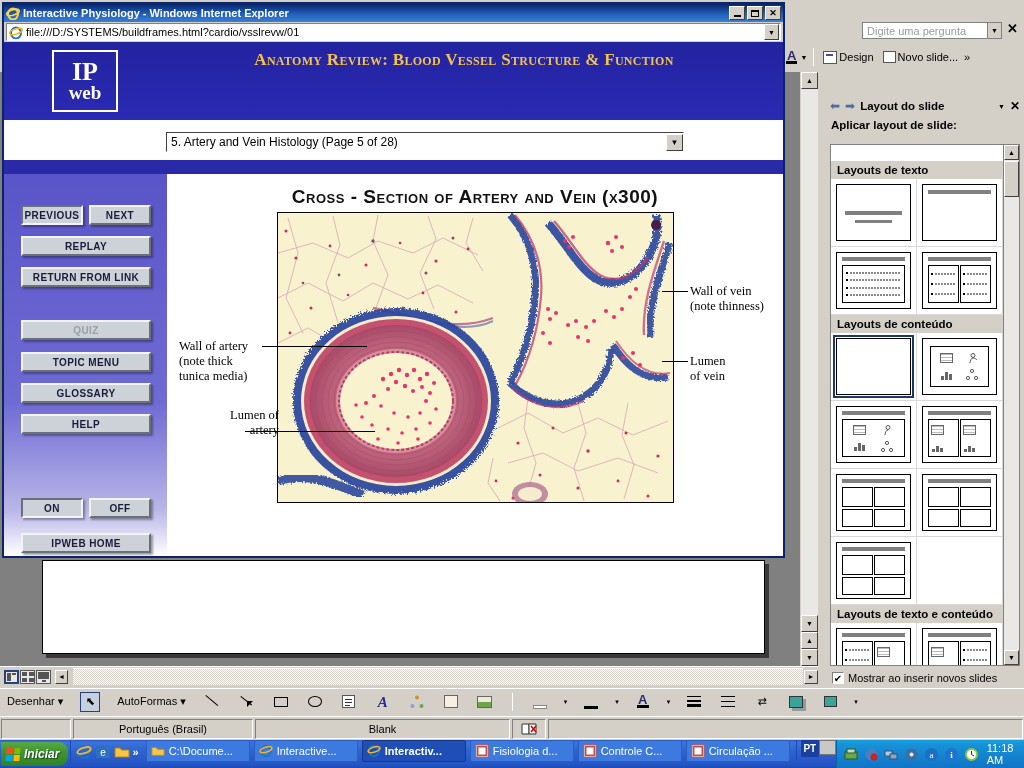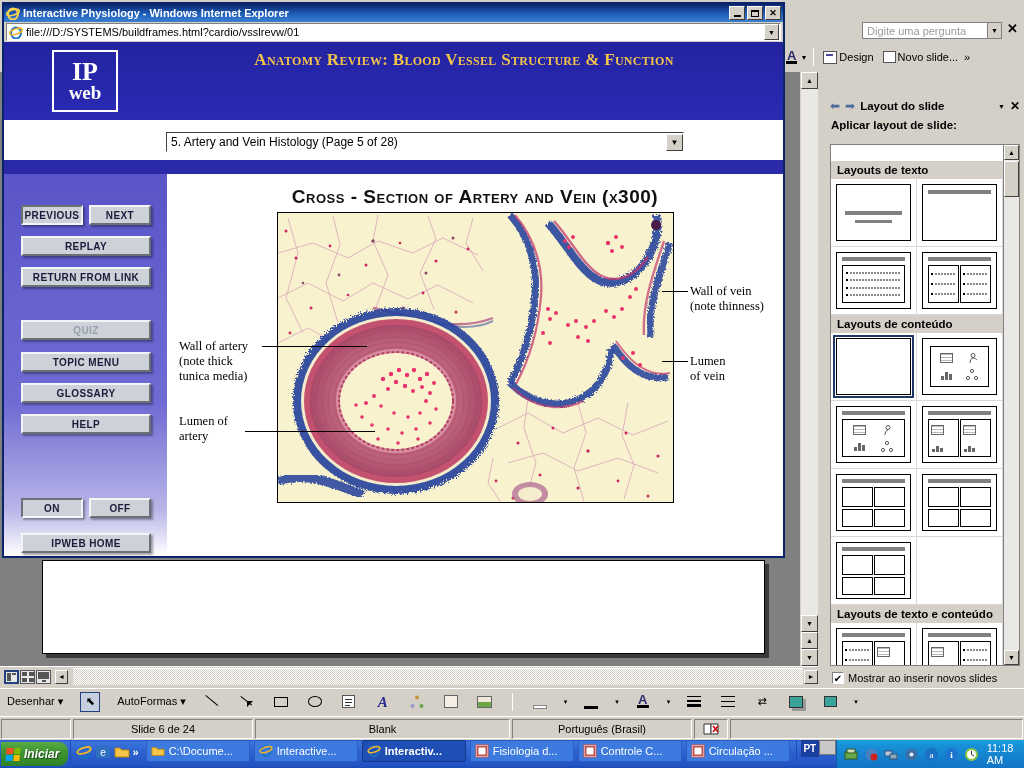--- a/index.html
+++ b/index.html
@@ -370,23 +370,22 @@
           <span class="shadow-ico"></span>
         </span>
       <span class="draw-btn">
           <span class="threed-ico"></span>
         </span>
       <span class="mini-caret">▾</span>
     </div>
 
     <div class="ppt-status">
       <span class="st-cell" style="width:70px"></span>
-      <span class="st-cell" style="width:180px">Slide 6 de 24</span>
+      <span class="st-cell" style="width:180px">Português (Brasil)</span>
       <span class="st-cell" style="width:255px">Blank</span>
-      <span class="st-cell" style="width:180px">Português (Brasil)</span>
       <span class="st-cell" style="width:34px">
         <svg width="17" height="14" viewBox="0 0 17 14">
             <path d="M1 2h7v10H1z" fill="#fff" stroke="#333"></path>
             <path d="M8 2h7v10H8z" fill="#fff" stroke="#333"></path>
             <path d="M10 4l5 6M15 4l-5 6" stroke="#c00" stroke-width="1.5"></path>
           </svg>
       </span>
       <span class="st-cell" style="flex:1"></span>
     </div>
 
@@ -914,21 +913,21 @@
           </svg>
         </div>
 
         <div class="lbl-txt" style="left:12px; top:165px; width:100px;">
           <div>Wall of artery</div>
           <div>(note thick</div>
           <div>tunica media)</div>
         </div>
         <div class="lead" style="left:95px; top:172px; width:105px;"></div>
 
-        <div class="lbl-txt" style="left:12px; top:240px; width:100px;">
+        <div class="lbl-txt" style="left:12px; top:234px; width:100px;text-align:right;">
           <div>Lumen of</div>
           <div>artery</div>
         </div>
         <div class="lead" style="left:78px; top:257px; width:130px;"></div>
 
         <div class="lbl-txt" style="left:523px; top:110px; width:130px;">
           <div>Wall of vein</div>
           <div>(note thinness)</div>
         </div>
         <div class="lead" style="left:495px; top:117px; width:26px;"></div>

